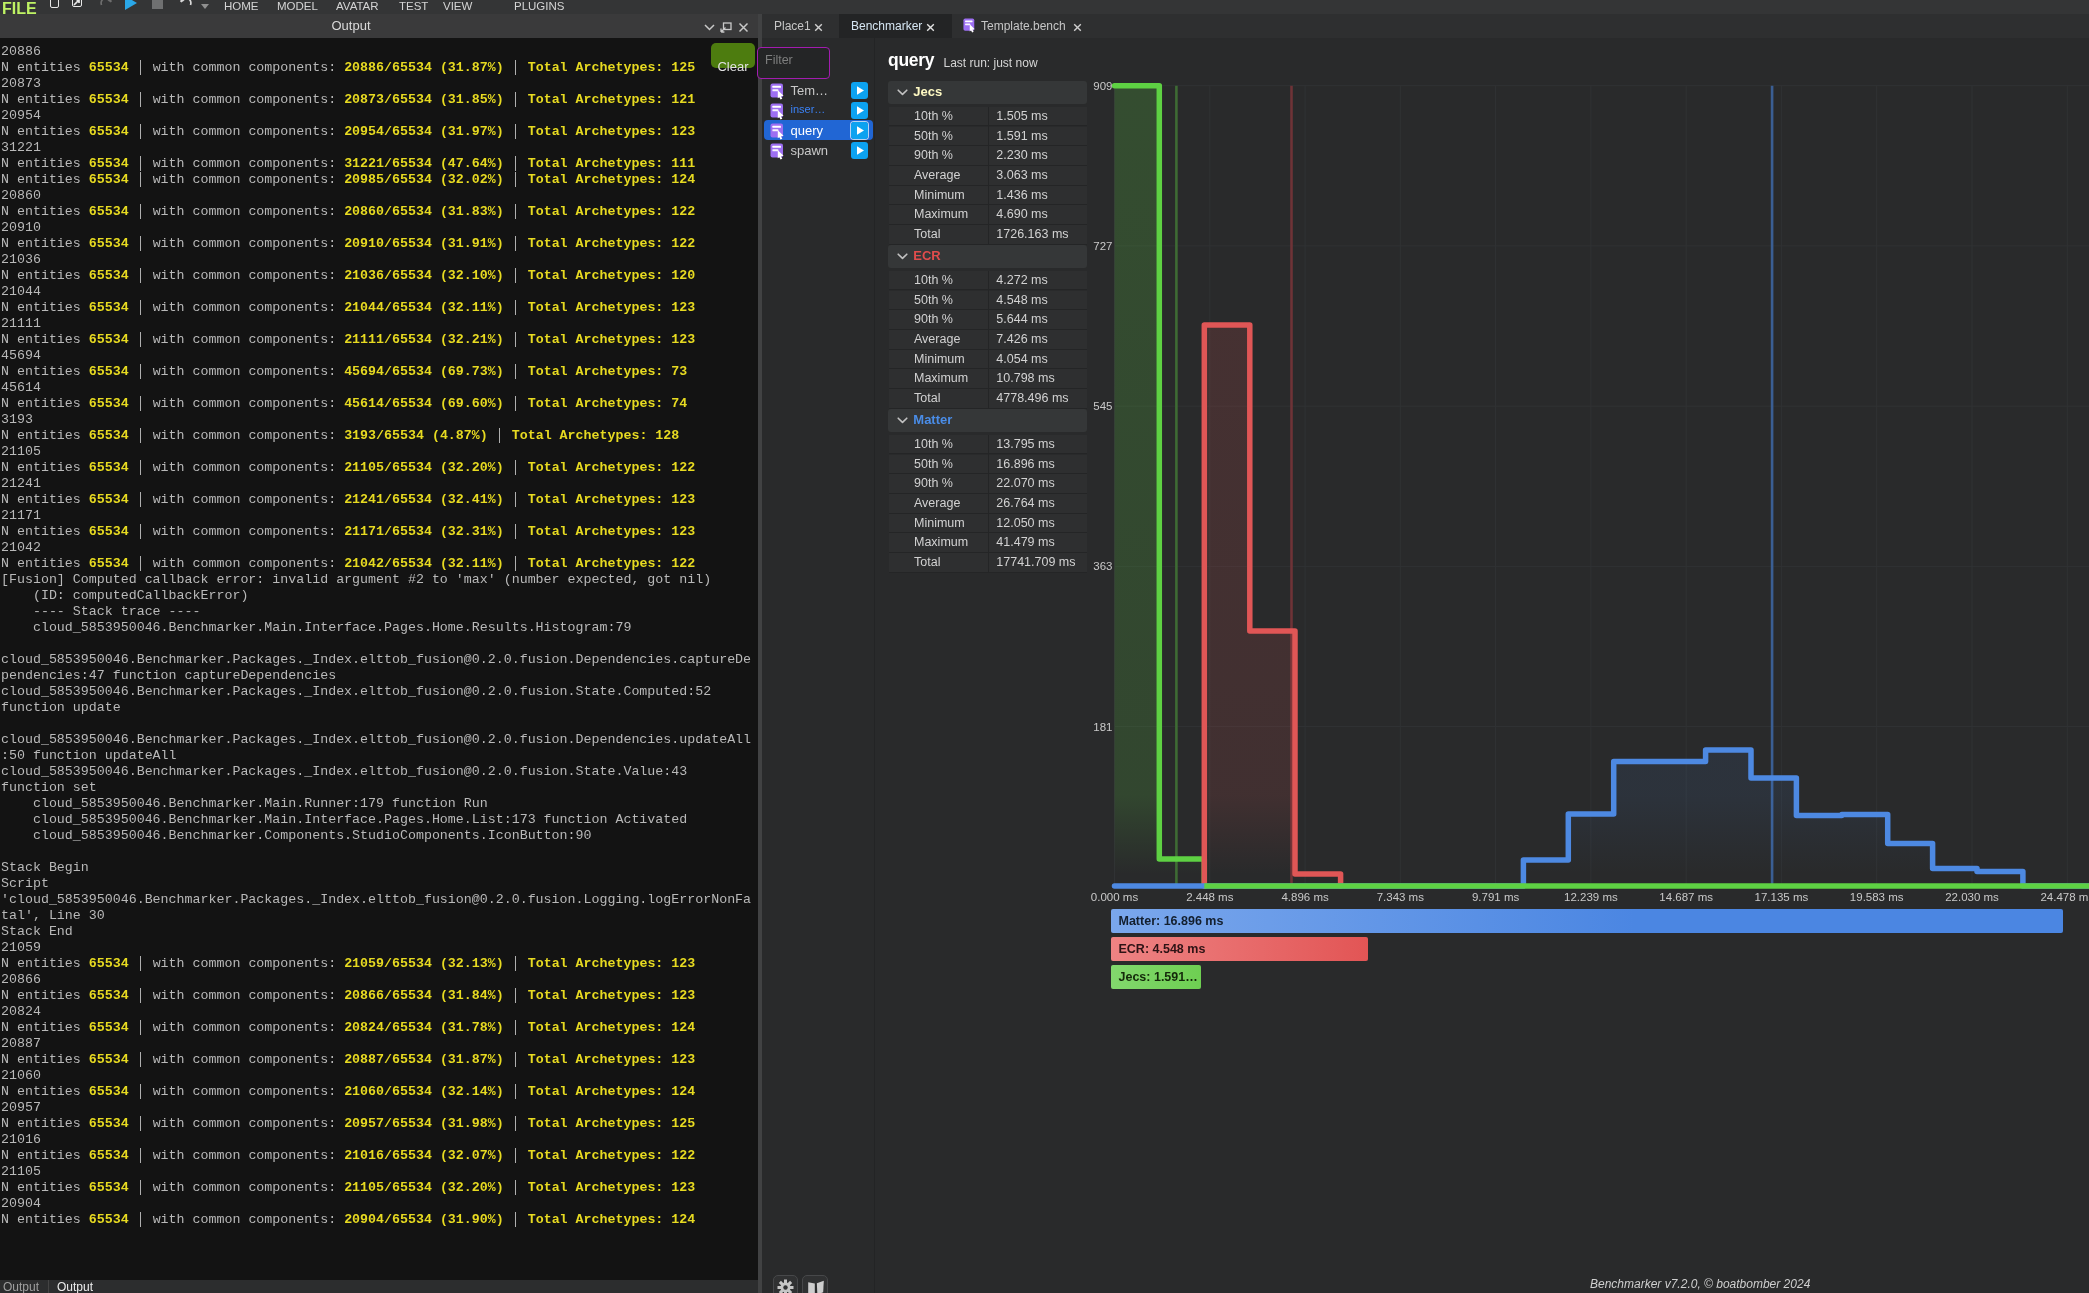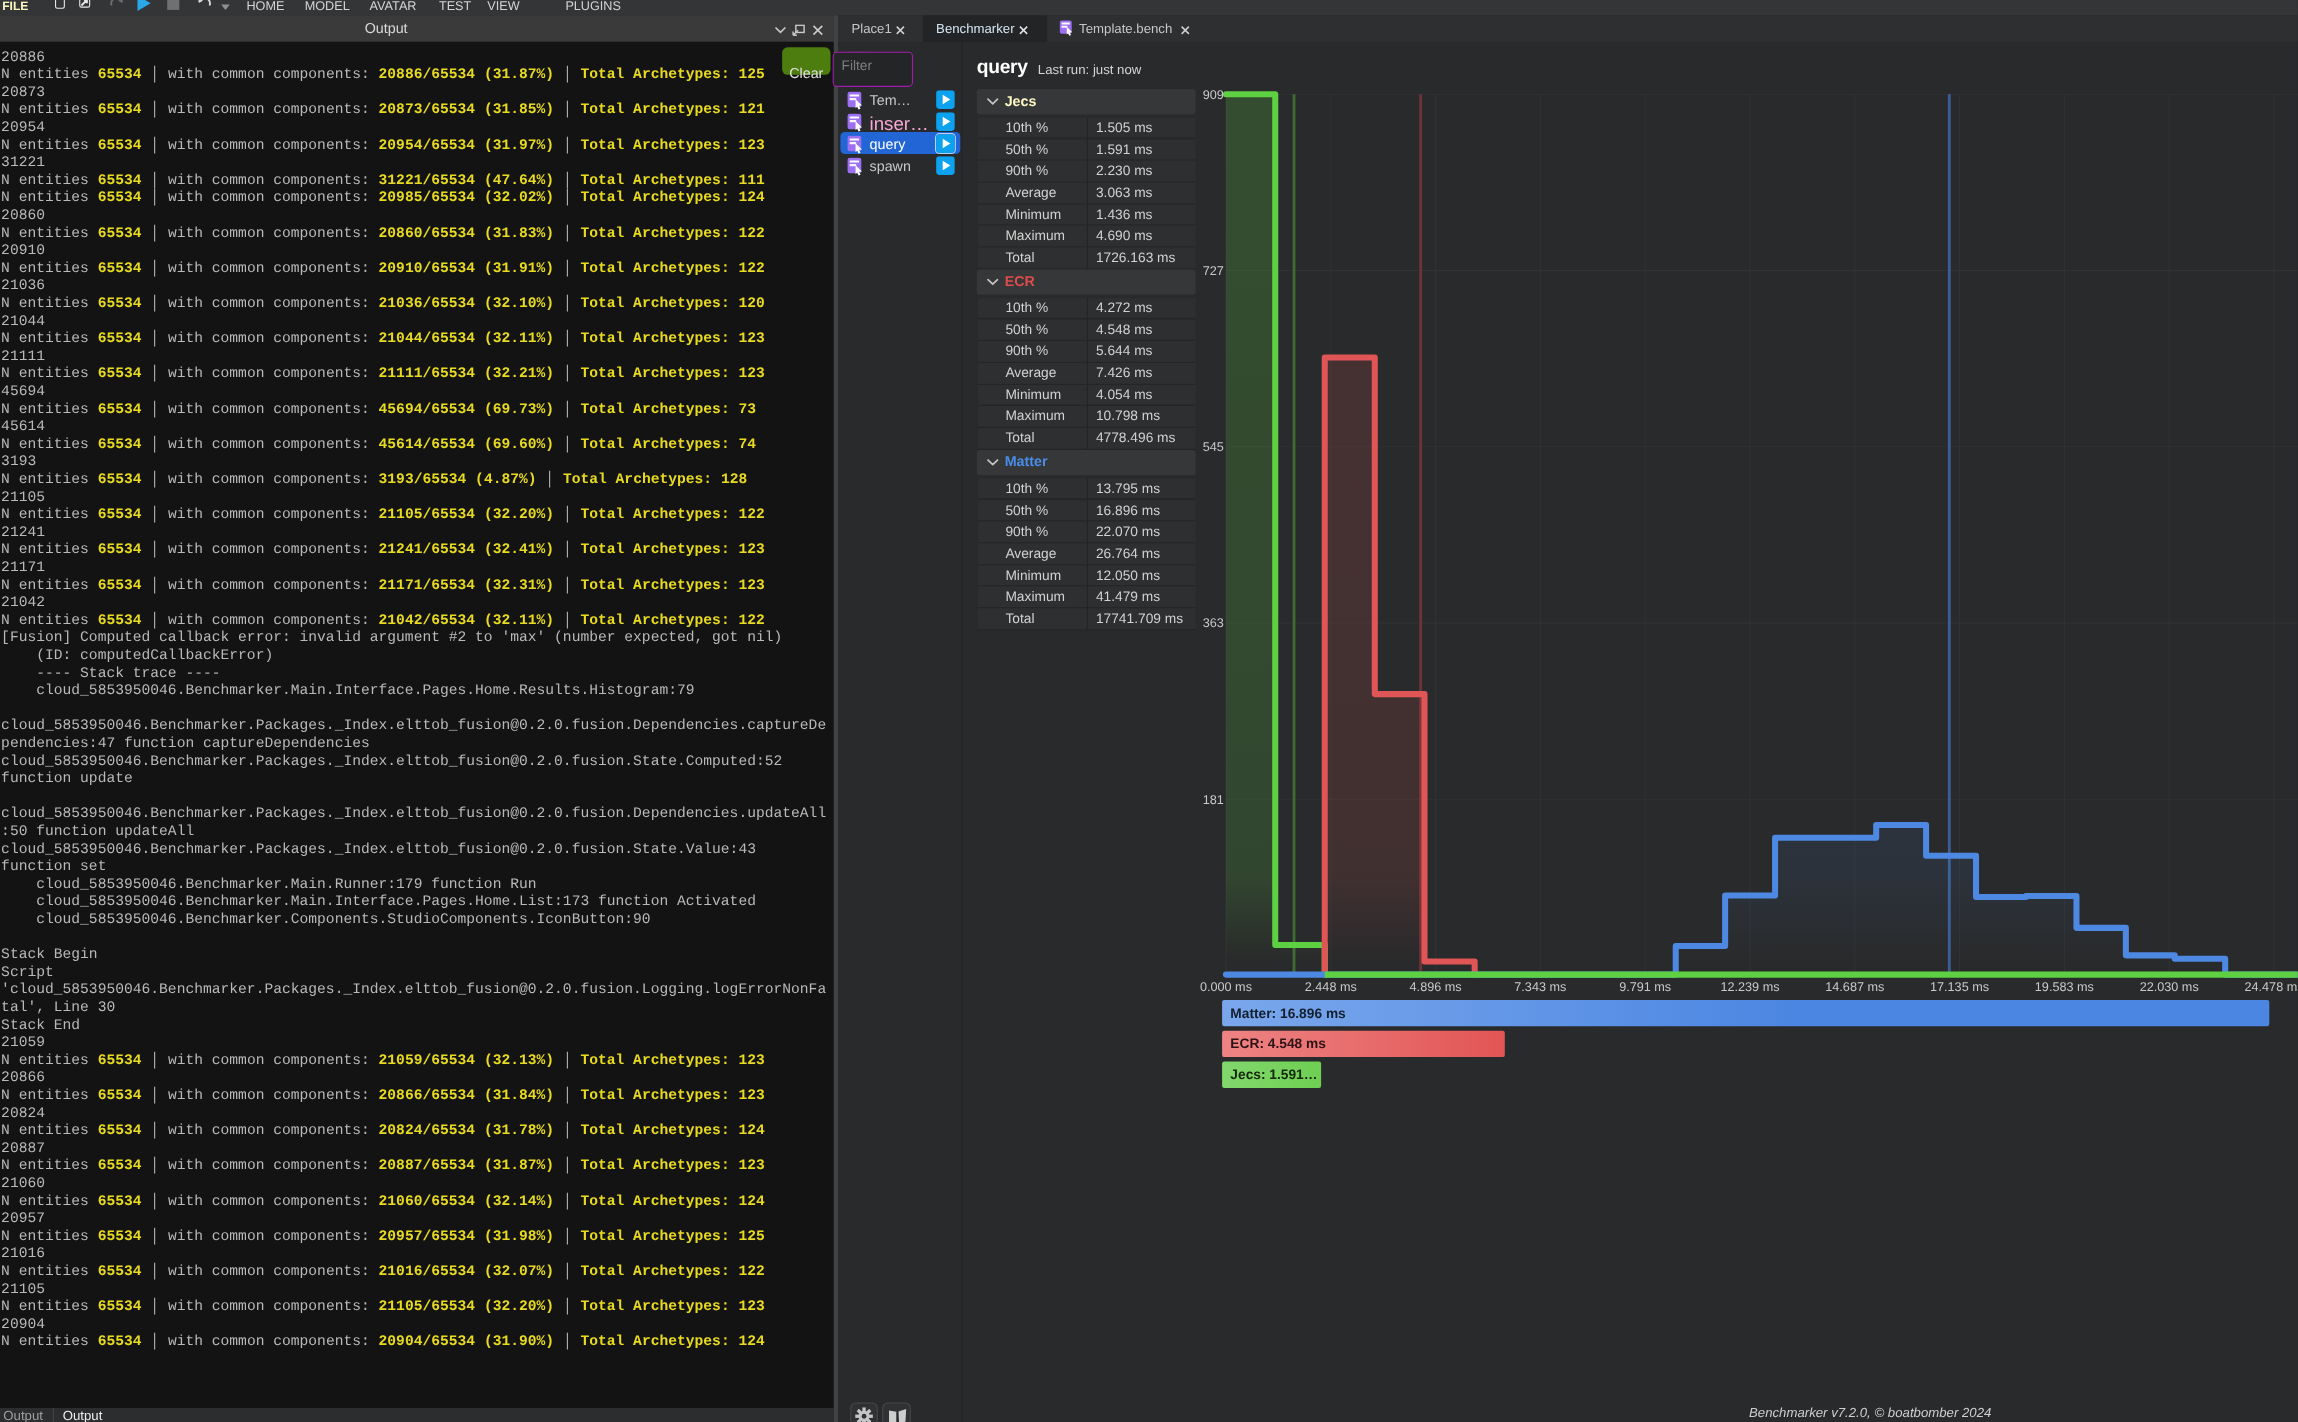--- a/index.html
+++ b/index.html
@@ -19,21 +19,21 @@
 .srow .sv { position:absolute; left:107.3px; top:2.2px; }
 .ax { font-family:"Liberation Sans", sans-serif; font-size:11.5px; fill:#c9c9c9; }
 .lbar { position:absolute; left:1110.5px; height:24px; border-radius:2px; }
 .lbar span { position:absolute; left:8px; top:4.5px; font-size:12.5px; font-weight:bold; white-space:nowrap; }
 </style></head>
 <body>
 <div id="root">
 
 <div style="position:absolute;left:0;top:0;width:2089px;height:14px;background:#343536;overflow:hidden">
 
-<div style="position:absolute;left:2px;top:0px;font-size:11px;color:#fef9c3;font-weight:bold">FILE</div>
+<div style="position:absolute;left:2px;top:0px;font-size:16px;color:#bef264;font-weight:bold">FILE</div>
 <div style="position:absolute;left:50px;top:-3px;width:9px;height:11px;border:1.6px solid #e8e8e8;border-radius:2px"></div>
 <div style="position:absolute;left:72px;top:-4px;width:10px;height:11px;border:1.6px solid #e8e8e8;border-radius:2px"></div>
 <svg style="position:absolute;left:73px;top:-2px" width="11" height="9" viewBox="0 0 11 9">
         <path d="M1 7 L6 2 M6 2 L6 5 M6 2 L3.4 2" stroke="#e8e8e8" stroke-width="1.7" fill="none"></path>
       </svg>
 <svg style="position:absolute;left:100px;top:-4px" width="13" height="11" viewBox="0 0 13 11">
         <path d="M1.5 9 A5 5 0 1 1 11 6" fill="none" stroke="#6e6e6e" stroke-width="1.7"></path>
         <path d="M11.6 2.4 L11 6.6 L7.4 4.6 Z" fill="#6e6e6e"></path>
       </svg>
 <div style="position:absolute;left:125px;top:-4px;width:0;height:0;border-left:12px solid #2aa7e8;border-top:7px solid transparent;border-bottom:7px solid transparent"></div>
@@ -196,21 +196,21 @@
 <div style="position:absolute;left:850.5px;top:81.5px;width:17px;height:17px;border-radius:3px;"><svg width="17" height="17" viewBox="0 0 17 17">
 <rect x="0" y="0" width="17" height="17" rx="3" fill="#0da2f0"></rect>
 <path d="M6.0 4.2 L13.0 8.5 L6.0 12.8 Z" fill="#ffffff"></path>
 </svg></div>
 <div style="position:absolute;left:769.5px;top:102.5px;width:15px;height:17px"><svg width="15" height="17" viewBox="0 0 15 17">
 <rect x="0.5" y="0.5" width="12.5" height="14" rx="2" fill="#9d6ff2"></rect>
 <rect x="2.4" y="2.8" width="8.6" height="1.9" rx="0.5" fill="#ffffff"></rect>
 <rect x="2.4" y="6.2" width="6" height="2" rx="0.5" fill="#ffffff" opacity="0.92"></rect>
 <path d="M7.8 7.2 L13.6 12.8 L10.9 13.2 L12.3 15.8 L10.5 16.6 L9.2 13.9 L7.8 15.3 Z" fill="#ffffff"></path>
 </svg></div>
-<div style="position:absolute;left:790.5px;top:103px;font-size:17px;color:#f9a8d4;letter-spacing:0px">inser…</div>
+<div style="position:absolute;left:790.5px;top:103px;font-size:11px;color:#3b82f6;letter-spacing:0px">inser…</div>
 <div style="position:absolute;left:850.5px;top:101.5px;width:17px;height:17px;border-radius:3px;"><svg width="17" height="17" viewBox="0 0 17 17">
 <rect x="0" y="0" width="17" height="17" rx="3" fill="#0da2f0"></rect>
 <path d="M6.0 4.2 L13.0 8.5 L6.0 12.8 Z" fill="#ffffff"></path>
 </svg></div>
 <div style="position:absolute;left:763.5px;top:120px;width:109px;height:19.5px;background:#2166d4;border-radius:4px"></div>
 <div style="position:absolute;left:769.5px;top:122.5px;width:15px;height:17px"><svg width="15" height="17" viewBox="0 0 15 17">
 <rect x="0.5" y="0.5" width="12.5" height="14" rx="2" fill="#9d6ff2"></rect>
 <rect x="2.4" y="2.8" width="8.6" height="1.9" rx="0.5" fill="#ffffff"></rect>
 <rect x="2.4" y="6.2" width="6" height="2" rx="0.5" fill="#ffffff" opacity="0.92"></rect>
 <path d="M7.8 7.2 L13.6 12.8 L10.9 13.2 L12.3 15.8 L10.5 16.6 L9.2 13.9 L7.8 15.3 Z" fill="#ffffff"></path>

